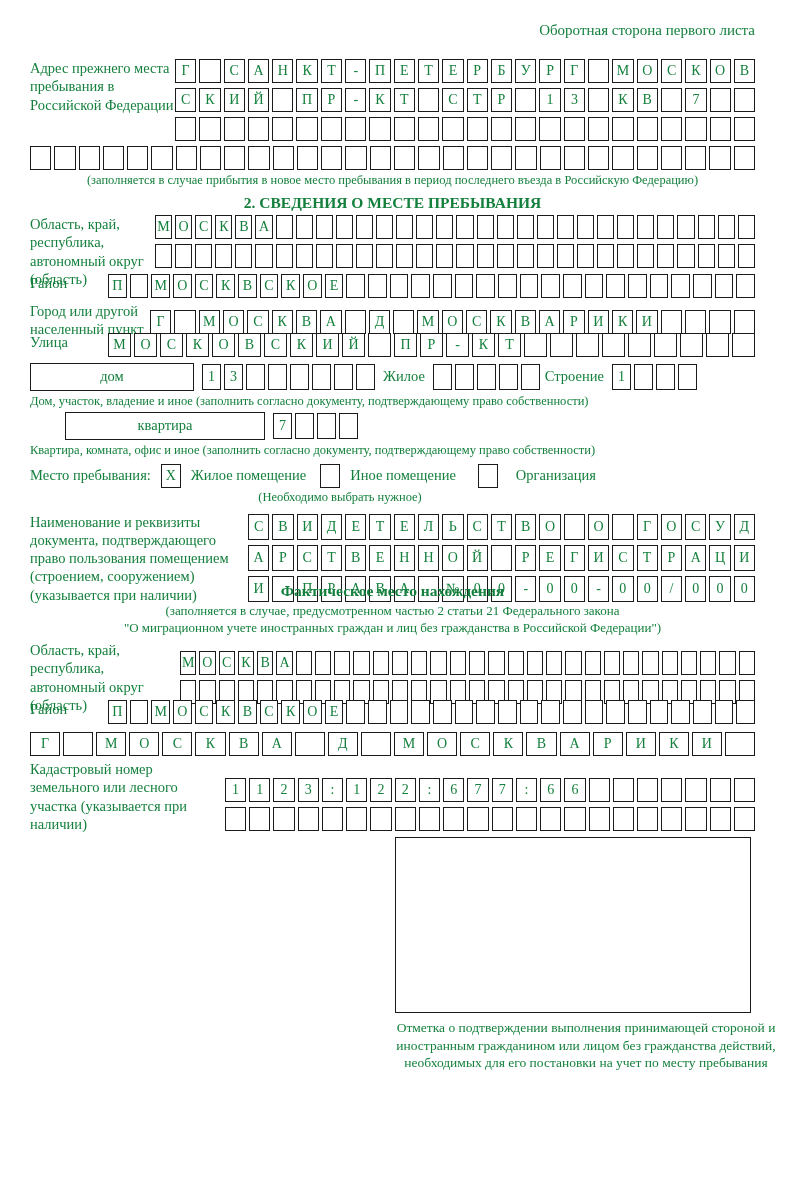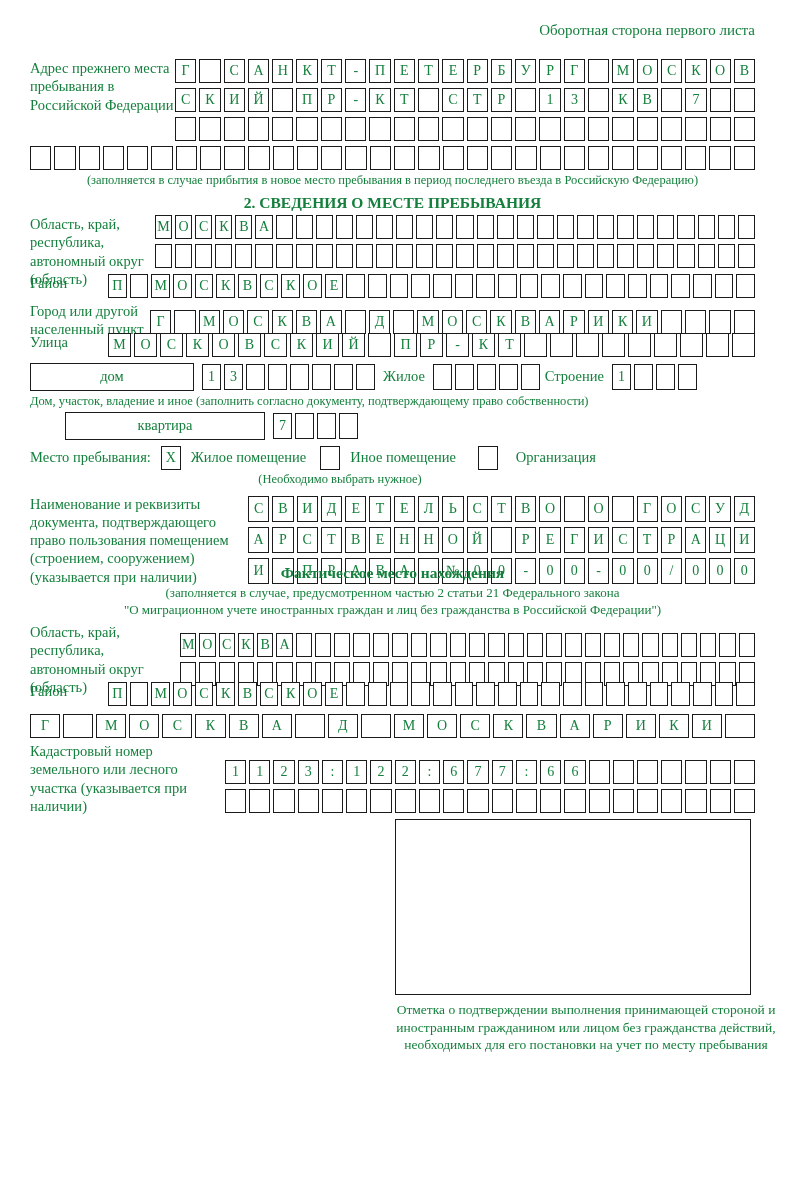--- a/index.html
+++ b/index.html
@@ -377,20 +377,21 @@
 
   <div class="boxrow mt3" style="margin-left:35px;">
     <div class="bigbox" style="width:200px;">квартира</div>
     <div class="fixcells" style="margin-left:8px;">
         <div class="cell">7</div>
         <div class="cell"></div>
         <div class="cell"></div>
         <div class="cell"></div>
       </div>
   </div>
+  <div class="caption">Квартира, комната, офис и иное (заполнить согласно документу, подтверждающему право собственности)</div>
 
   <div class="mesto">
     <span style="margin-right:10px;">Место пребывания:</span>
     <span class="chk">X</span>
     <span class="opt-lbl">Жилое помещение</span>
     <span class="chk"></span>
     <span class="opt-lbl">Иное помещение</span>
     <span class="chk" style="margin-left:8px;"></span>
     <span class="opt-lbl" style="margin-left:18px;text-align:center;">Организация</span>
   </div>

